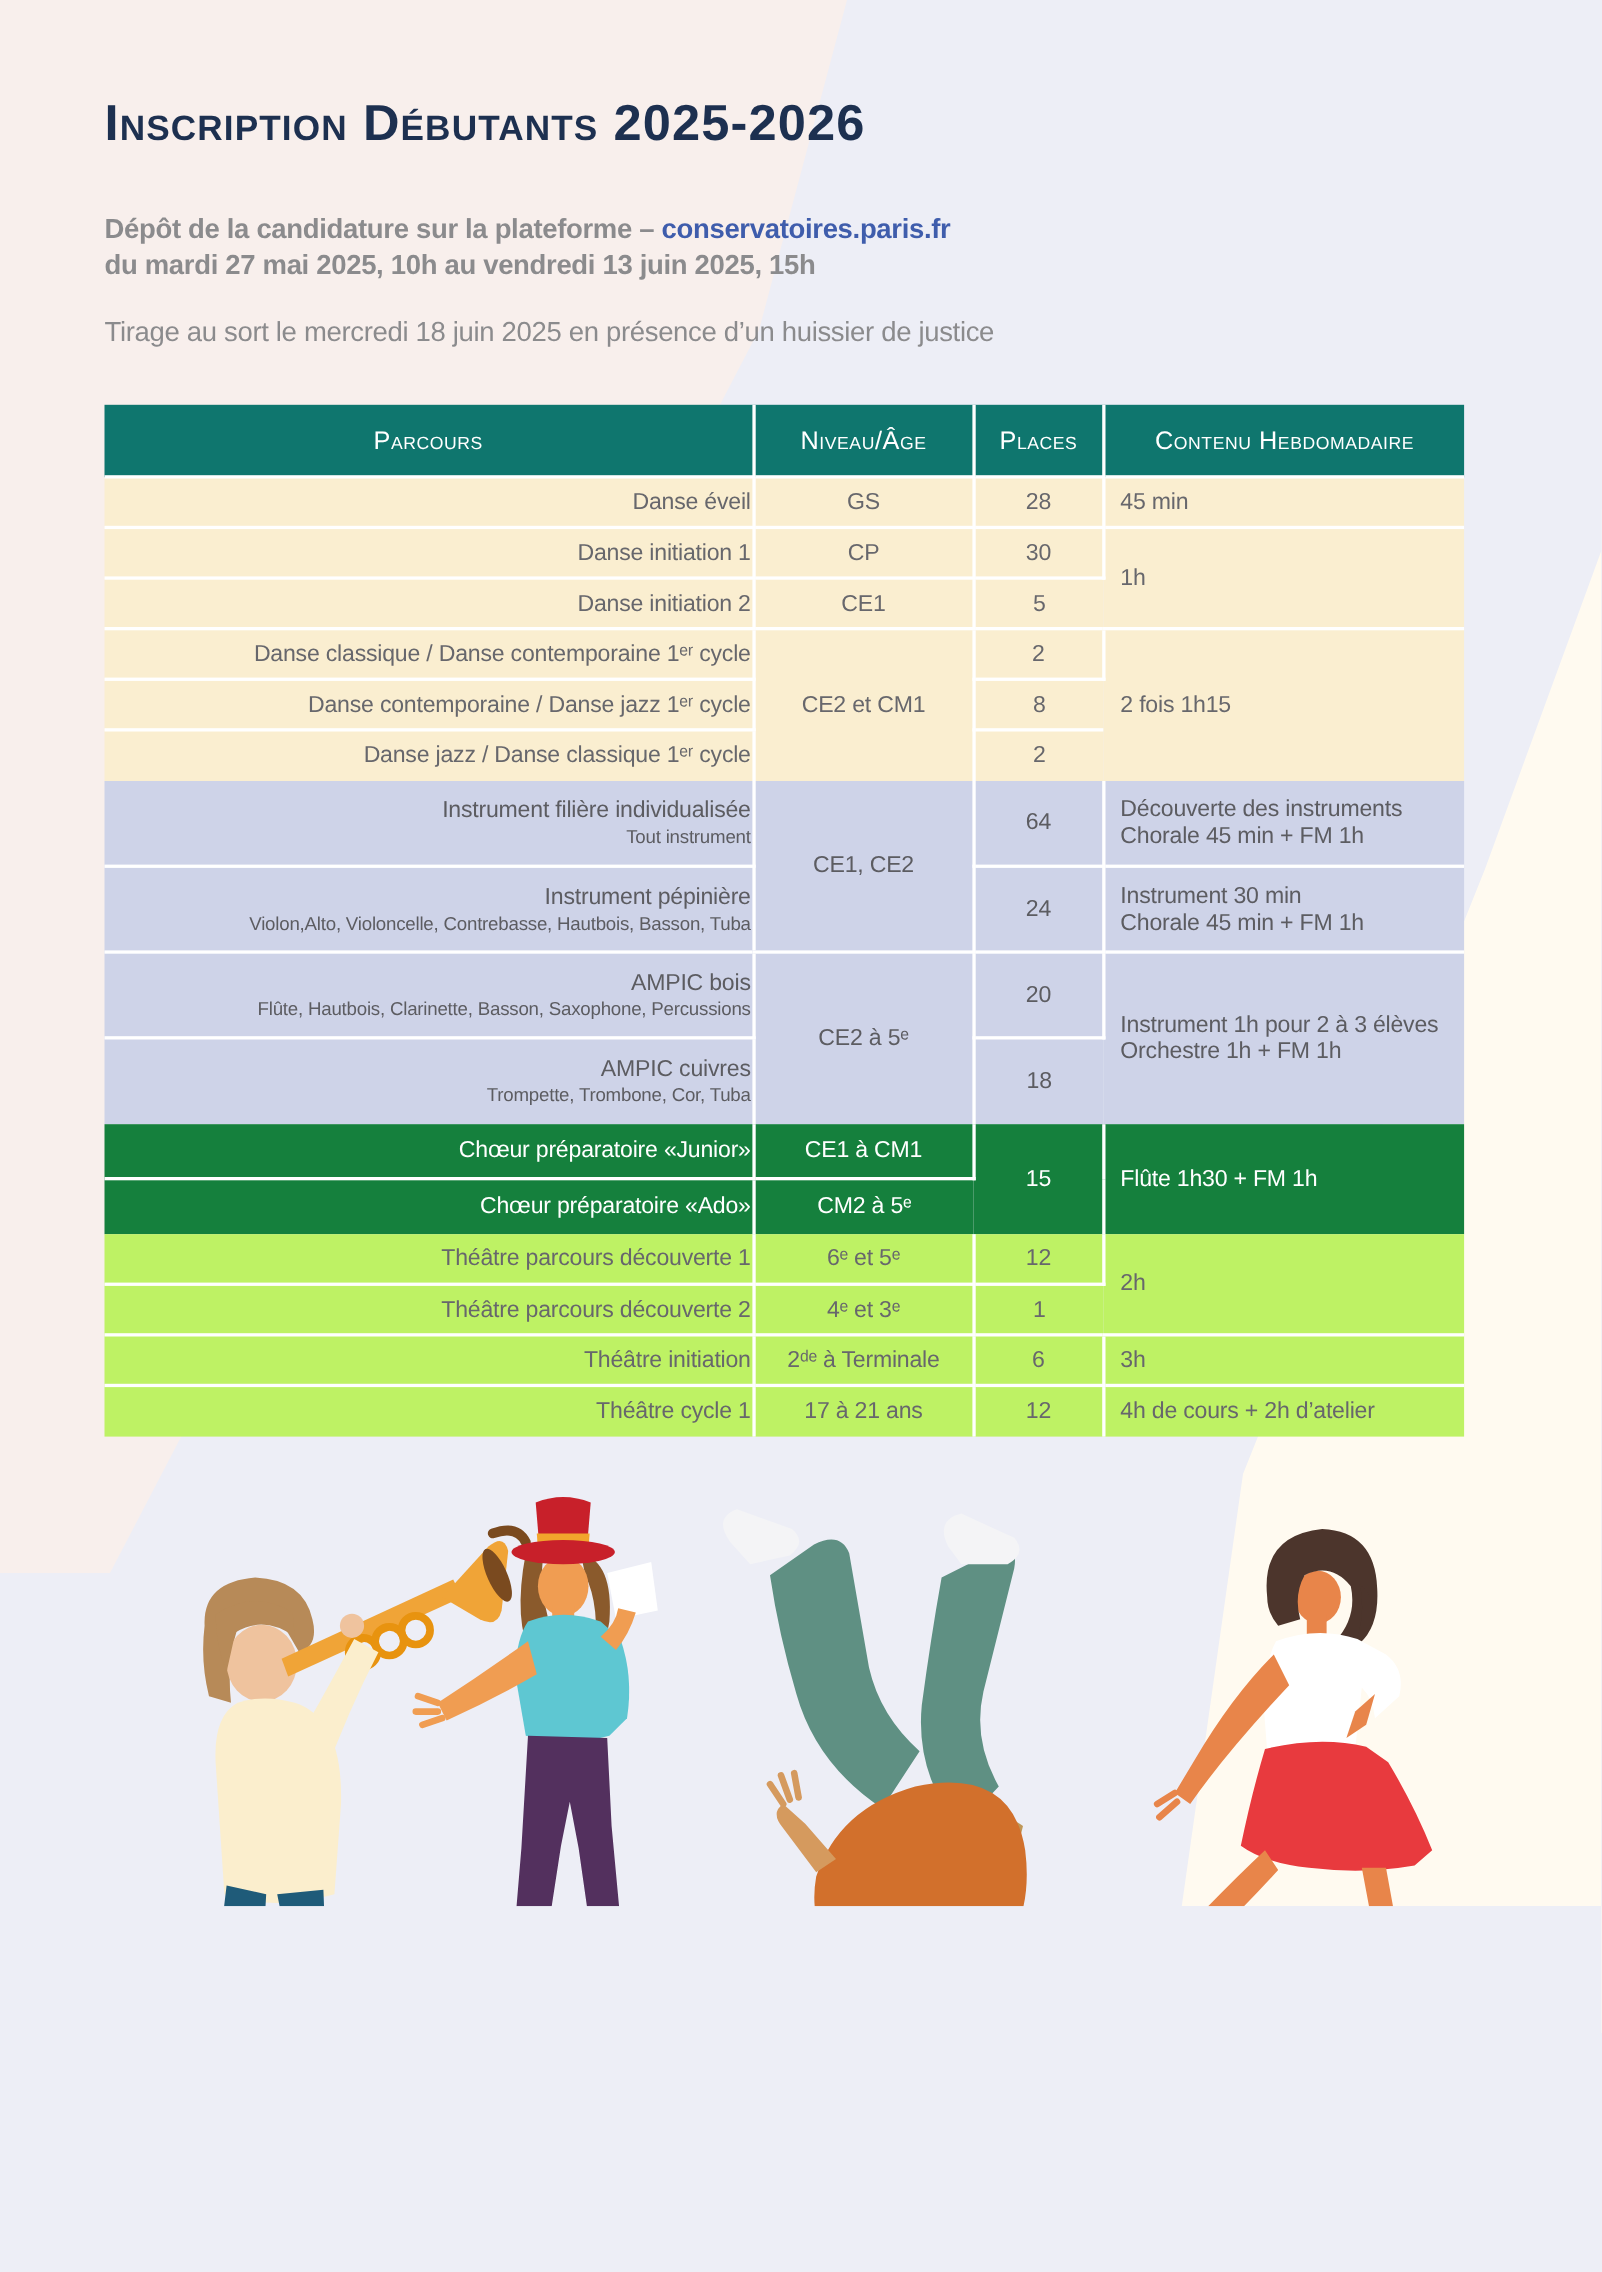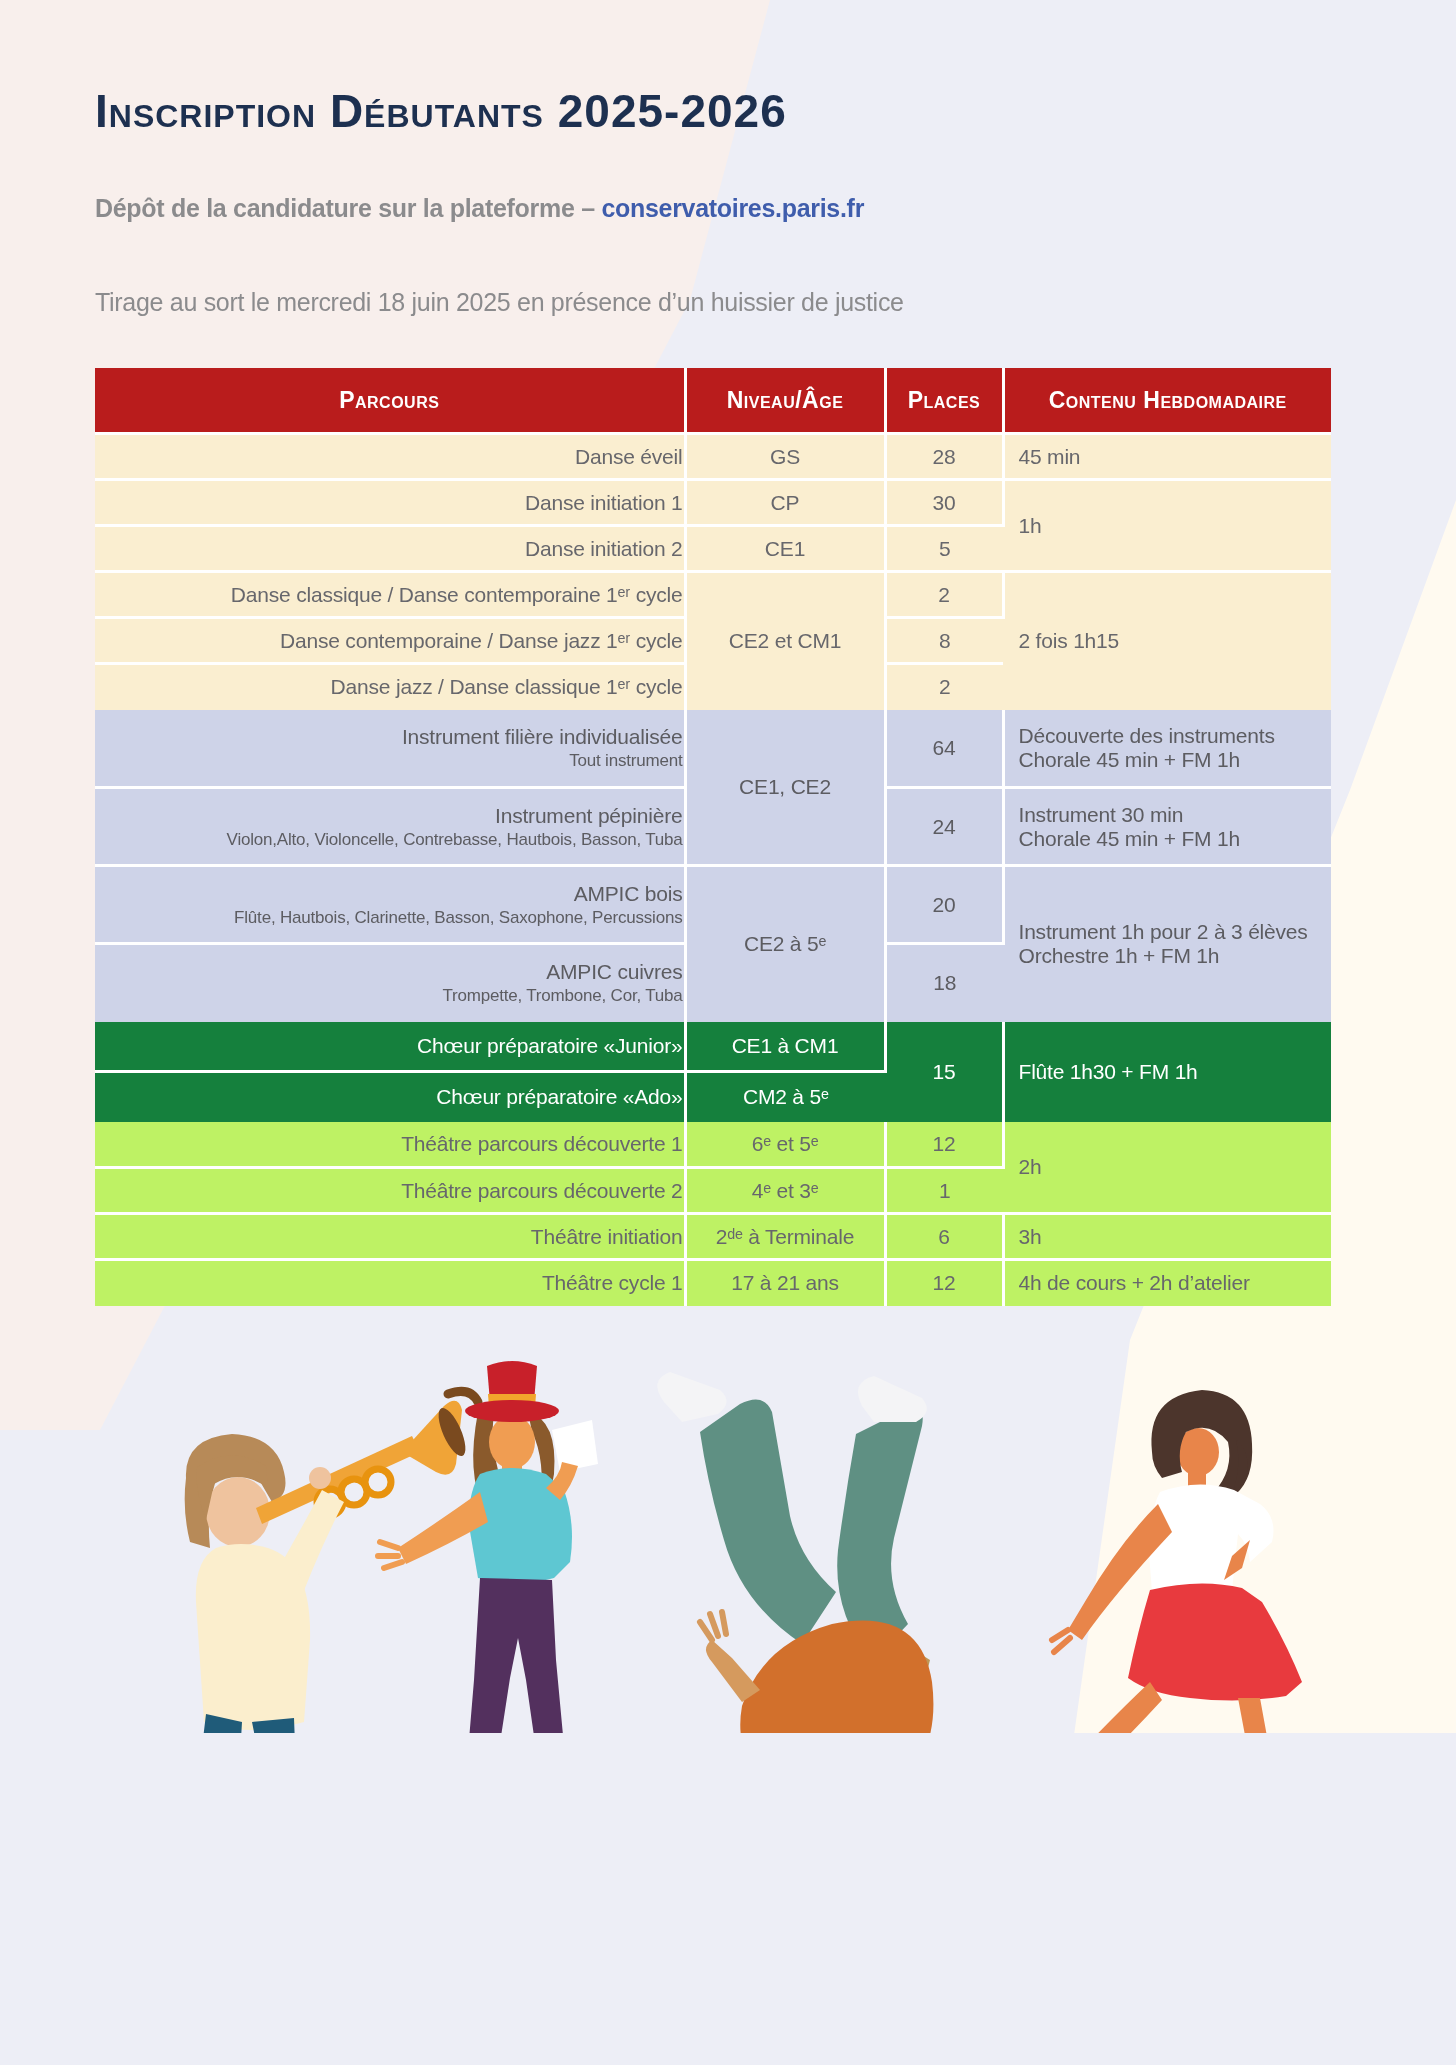--- a/index.html
+++ b/index.html
@@ -16,21 +16,21 @@
   .title{position:absolute;left:95px;top:84px;font-size:46px;font-weight:800;
          color:#1d3050;font-variant:small-caps;letter-spacing:1px;white-space:nowrap;}
   .intro{position:absolute;left:95px;top:192px;font-size:25px;font-weight:700;
          color:#8b8b8d;line-height:33px;letter-spacing:-0.3px;white-space:nowrap;}
   .intro .link{color:#3f5dac;}
   .intro2{position:absolute;left:95px;top:288px;font-size:25px;font-weight:400;
           color:#8b8b8d;letter-spacing:-0.3px;white-space:nowrap;}
   
   table.programs{position:absolute;left:95px;top:368px;width:1236px;
      border-collapse:collapse;table-layout:fixed;}
-  .programs th{background:#b91c1c;color:#fff;height:62px;font-size:23px;font-weight:700;
+  .programs th{background:#0f766e;color:#fff;height:62px;font-size:23px;font-weight:400;
      font-variant:small-caps;letter-spacing:0.5px;border-right:3px solid #fff;}
   .programs th:last-child{border-right:none;}
   .programs th{border-bottom:3px solid #fff;}
   .programs td{border-right:3px solid #fff;border-bottom:3px solid #fff;
      color:#67676c;font-size:21px;vertical-align:middle;letter-spacing:-0.2px;}
   .programs td:last-child{border-right:none;}
   .programs td.bb0{border-bottom:none;}
   tr.h1{height:46px;} tr.h2{height:78px;margin-left:45px;} tr.hc{height:50px;}
   td.c-parcours{text-align:right;padding-left:14px;}
   td.c-niveau,td.c-places{text-align:center;}
@@ -51,20 +51,21 @@
 <div class="sheet">
   <div class="bg bg-pink"></div>
   <div class="bg bg-cream"></div>
   <div class="bg-teal"></div>
 
   <div class="title">Inscription Débutants 2025-2026</div>
 
   <div class="intro">
     <span>Dépôt de la candidature sur la plateforme – </span><span class="link">conservatoires.paris.fr</span>
     <br>
+    <span>du mardi 27 mai 2025, 10h au vendredi 13 juin 2025, 15h</span>
   </div>
   <div class="intro2">Tirage au sort le mercredi 18 juin 2025 en présence d’un huissier de justice</div>
 
   <table class="programs">
     <colgroup>
         <col style="width:590px">
         <col style="width:200px">
         <col style="width:118px">
         <col style="width:328px">
       </colgroup>

